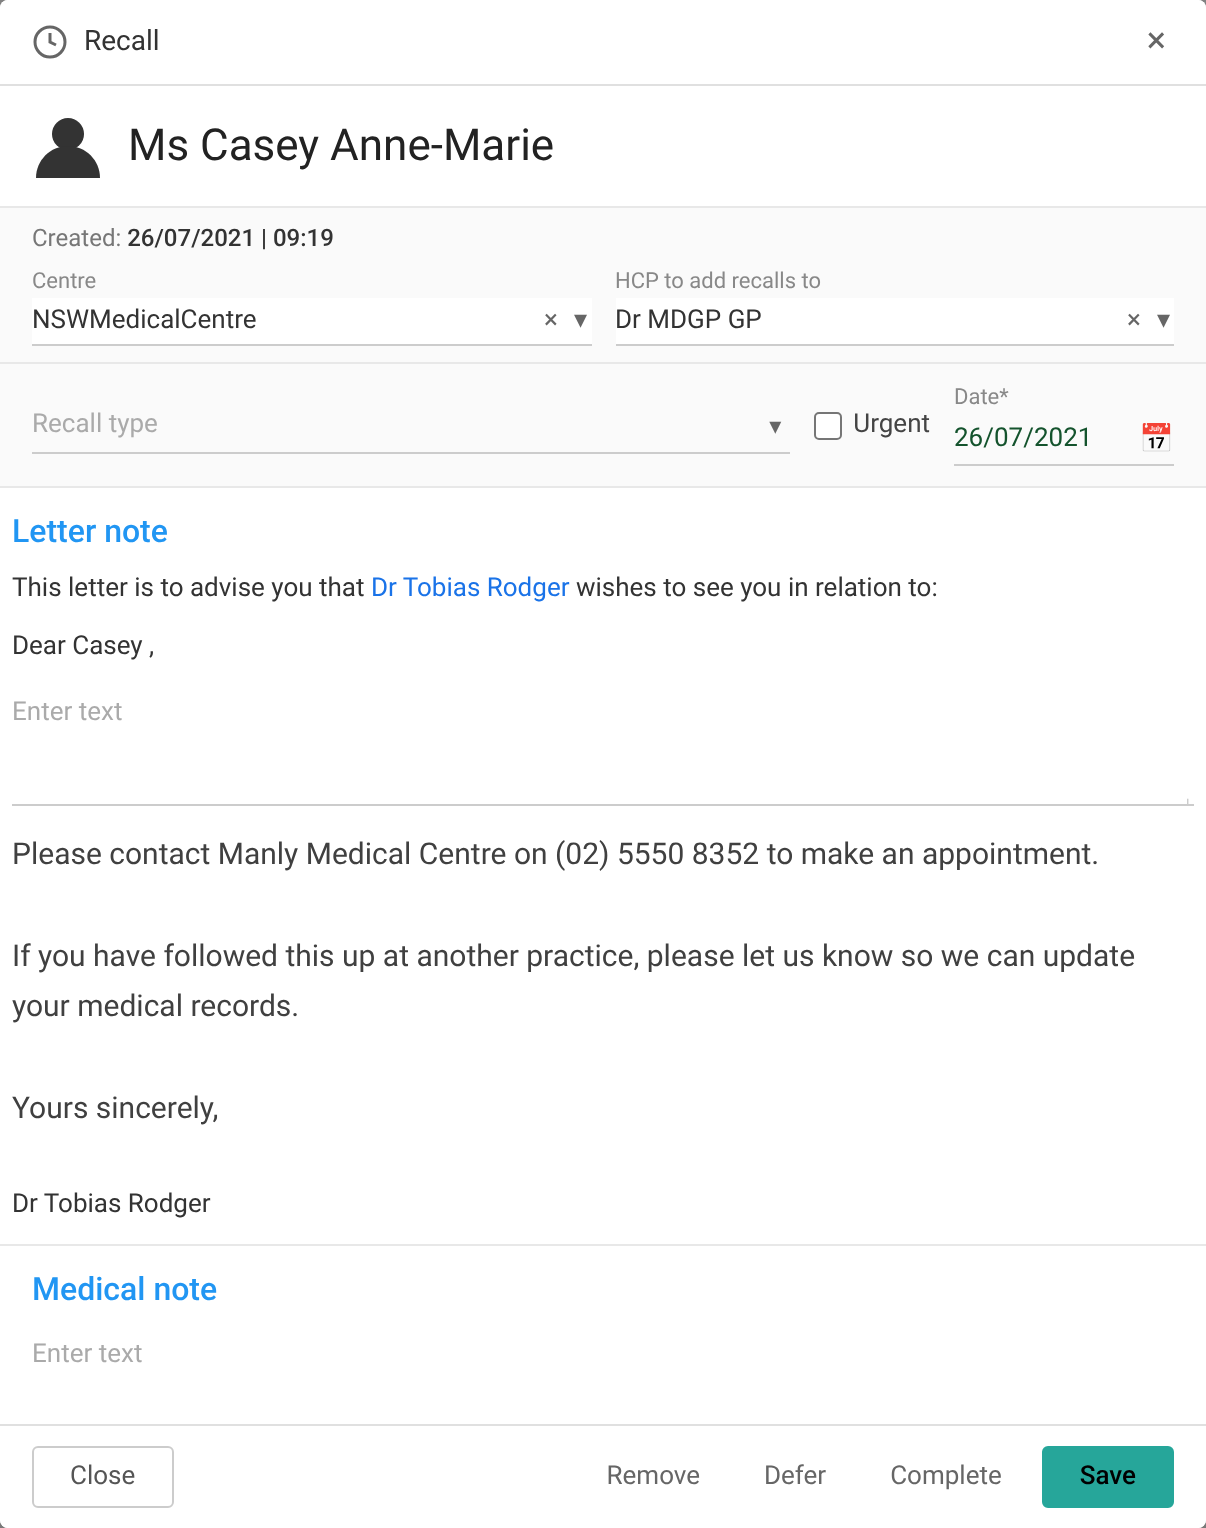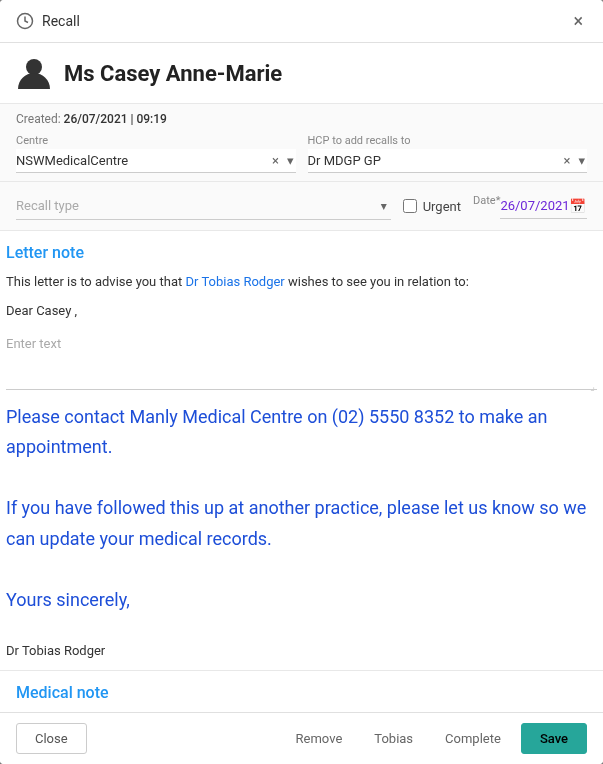--- a/index.html
+++ b/index.html
@@ -73,21 +73,21 @@
     }
 
     .patient-avatar {
       width: 36px;
       height: 36px;
       color: #333;
     }
 
     .patient-name {
       font-size: 22px;
-      font-weight: 700;
+      font-weight: 400;
       color: #222;
     }
 
     .dialog-body {
       flex: 1;
       overflow-y: auto;
       padding: 0;
     }
 
     .meta-section {
@@ -210,39 +210,40 @@
       accent-color: #2196F3;
     }
 
     .urgent-label {
       font-size: 13px;
       color: #444;
     }
 
     .date-container {
       display: flex;
+      flex-direction: column;
       min-width: 110px;
     }
 
     .date-label {
       font-size: 11px;
       color: #888;
       margin-bottom: 2px;
     }
 
     .date-field {
       display: flex;
       align-items: center;
       border-bottom: 1px solid #ccc;
       padding: 4px 0;
     }
 
     .date-value {
       font-size: 13px;
-      color: #6d28d9;
+      color: #14532d;
       flex: 1;
     }
 
     .calendar-icon {
       color: #666;
       font-size: 14px;
       cursor: pointer;
     }
 
     .letter-section {
@@ -280,22 +281,22 @@
       background: transparent;
       height: 60px;
       font-family: inherit;
     }
 
     .text-input-area::placeholder {
       color: #aaa;
     }
 
     .letter-body {
-      font-size: 18px;
-      color: #1d4ed8;
+      font-size: 15px;
+      color: #404040;
       line-height: 1.7;
       margin-top: 8px;
     }
 
     .signature-section {
       margin-top: 12px;
       font-size: 13px;
       color: #333;
     }
 
@@ -500,19 +501,19 @@
     </div>
 
   </div>
 
   <div class="dialog-footer">
     <div class="footer-left">
       <button class="btn btn-close">Close</button>
     </div>
     <div class="footer-right">
       <button class="btn-text">Remove</button>
-      <button class="btn-text">Tobias</button>
+      <button class="btn-text">Defer</button>
       <button class="btn-text">Complete</button>
       <button class="btn btn-primary">Save</button>
     </div>
   </div>
 
 </div>
 
 </body></html>

